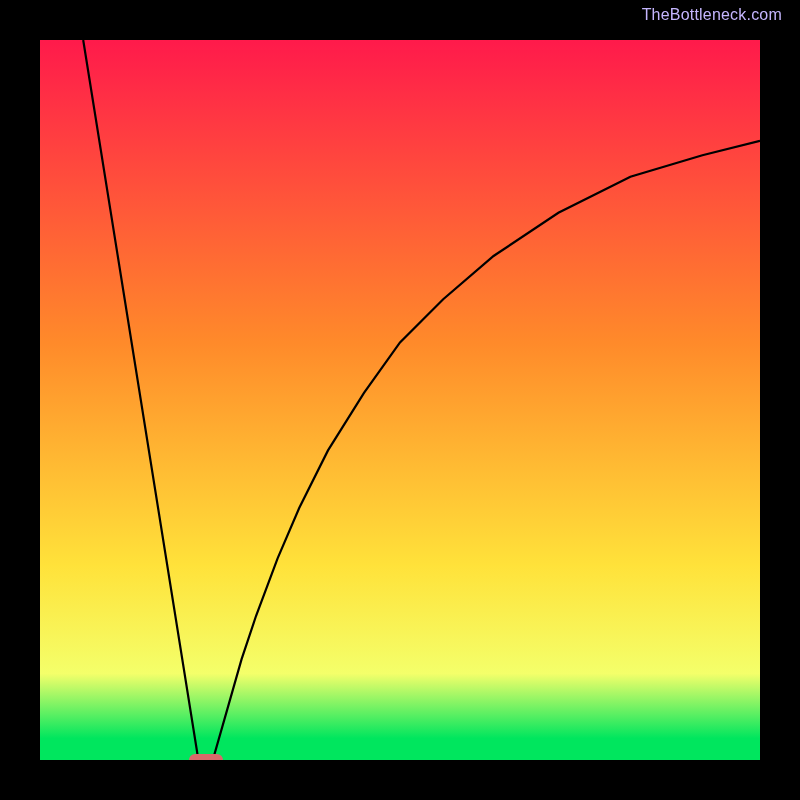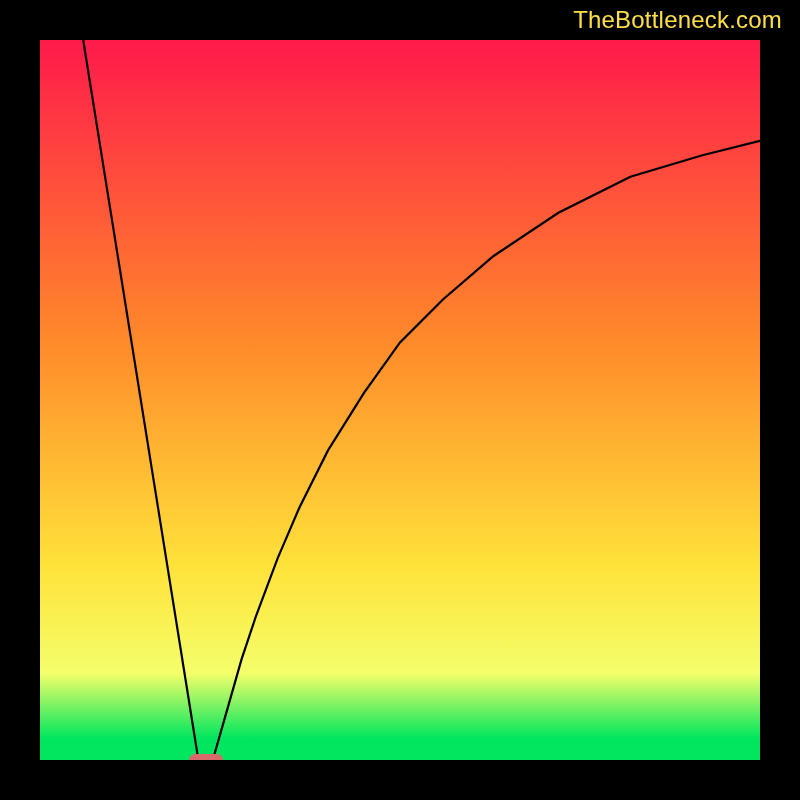--- a/index.html
+++ b/index.html
@@ -48,22 +48,22 @@
   svg.curve {
     position: absolute;
     inset: 0;
     width: 100%;
     height: 100%;
   }
   .watermark {
     position: absolute;
     top: 6px;
     right: 18px;
-    color: #fde047;
-    font-size: 24px;
+    color: #c4b5fd;
+    font-size: 16px;
     font-weight: 500;
     letter-spacing: 0.2px;
   }
 </style>
 </head>
 <body>
 
 <div class="frame" style="background: rgb(0, 0, 0);">
   <div class="watermark" data-bind="watermark">TheBottleneck.com</div>
 

